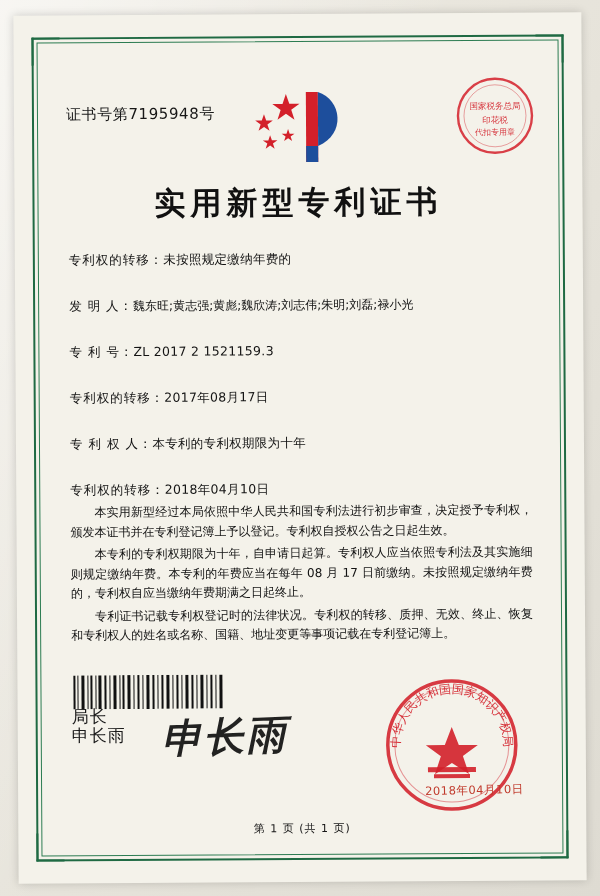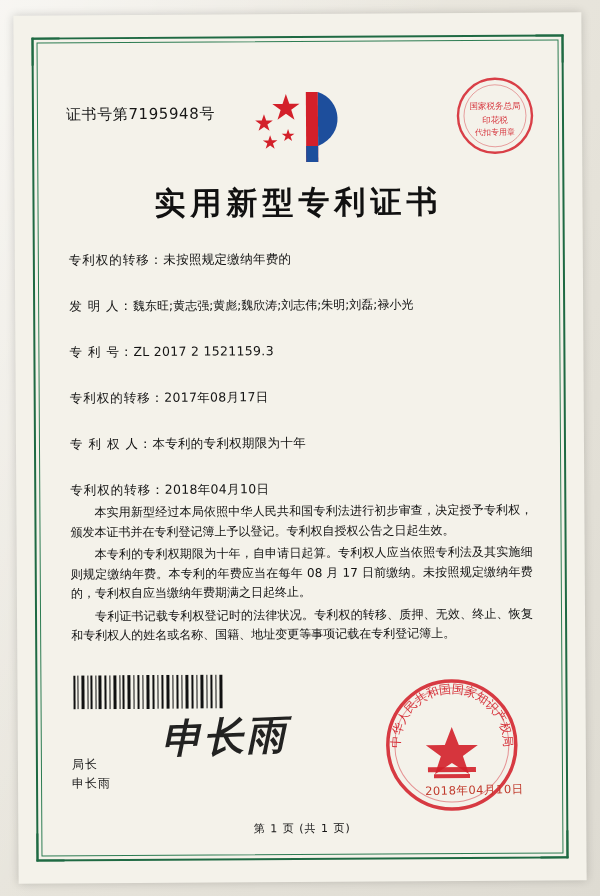--- a/index.html
+++ b/index.html
@@ -151,22 +151,22 @@
     position: absolute;
     left: 14px;
     top: 620px;
     width: 156px;
     height: 34px;
   }
 
   .signature-block {
     position: absolute;
     left: 14px;
-    top: 700px;
-    font-size: 12px;
+    top: 652px;
+    font-size: 17px;
     line-height: 19px;
     letter-spacing: 1px;
   }
 
   .handwriting {
     position: absolute;
     left: 104px;
     top: 655px;
     font-size: 40px;
     font-family: "DejaVu Serif", serif;

